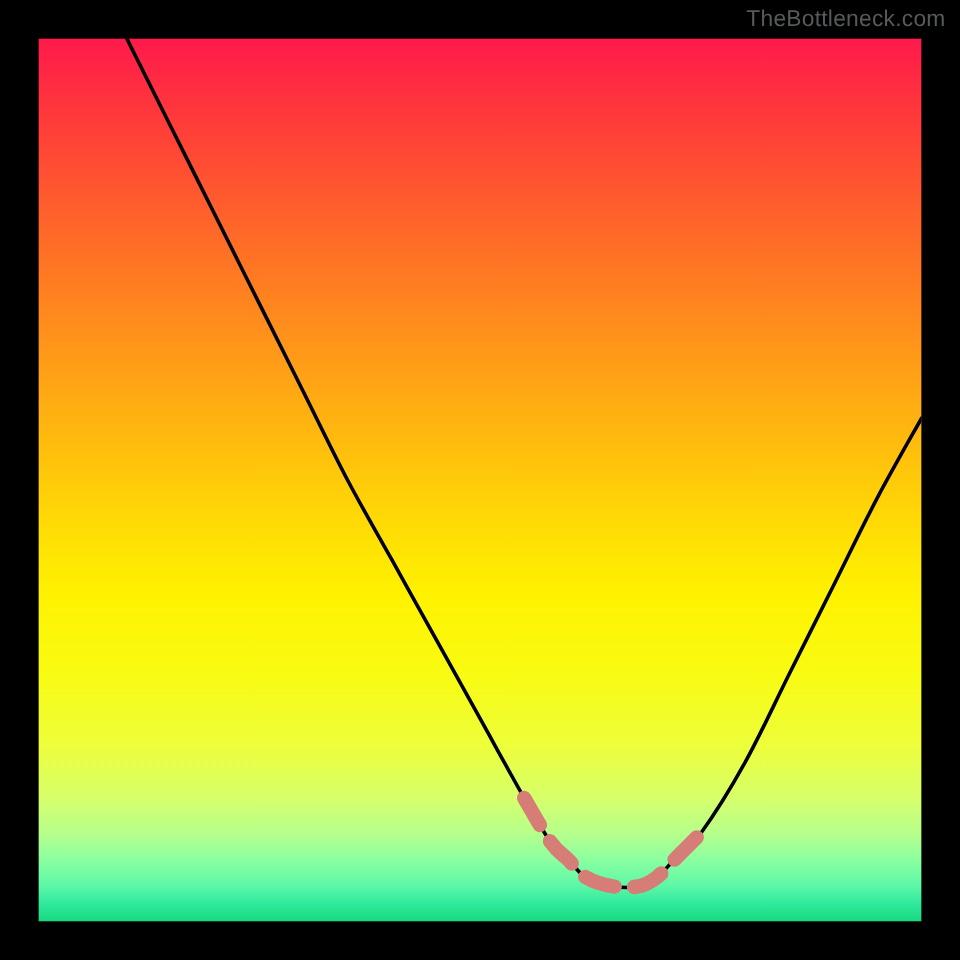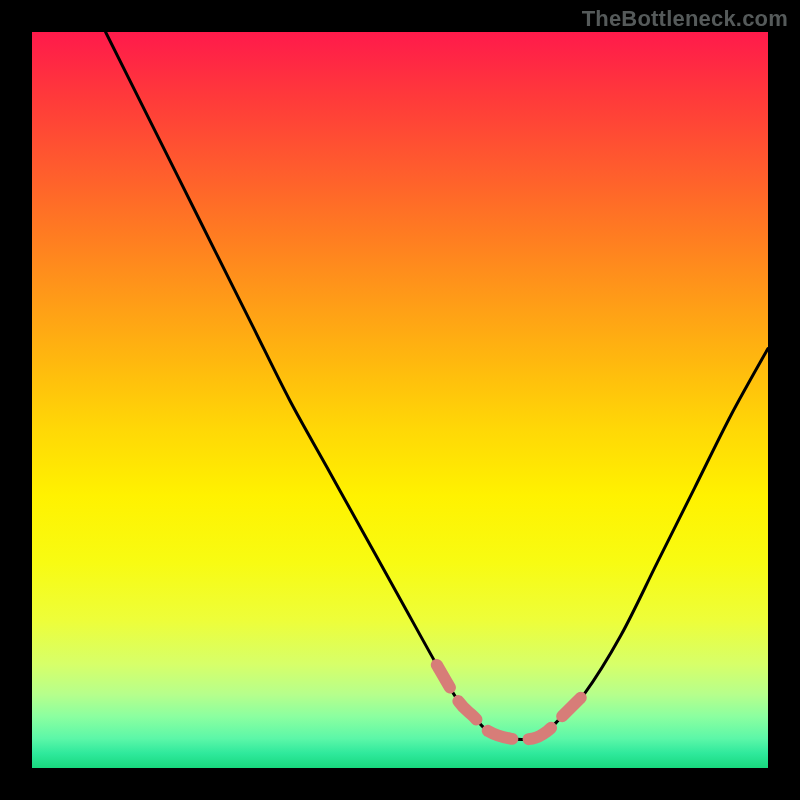--- a/index.html
+++ b/index.html
@@ -46,22 +46,22 @@
       #5cf7a8 96%,
       #2fe99c 98%,
       #18d87e 100%
     );
   }
   .watermark {
     position: absolute;
     top: 6px;
     right: 12px;
     font-family: Arial, Helvetica, sans-serif;
-    font-size: 22px;
-    font-weight: 700;
+    font-size: 19px;
+    font-weight: 400;
     color: #555a5a;
     letter-spacing: 0.2px;
     user-select: none;
   }
   svg.curve {
     position: absolute;
     inset: 0;
     width: 736px;
     height: 736px;
     overflow: visible;

